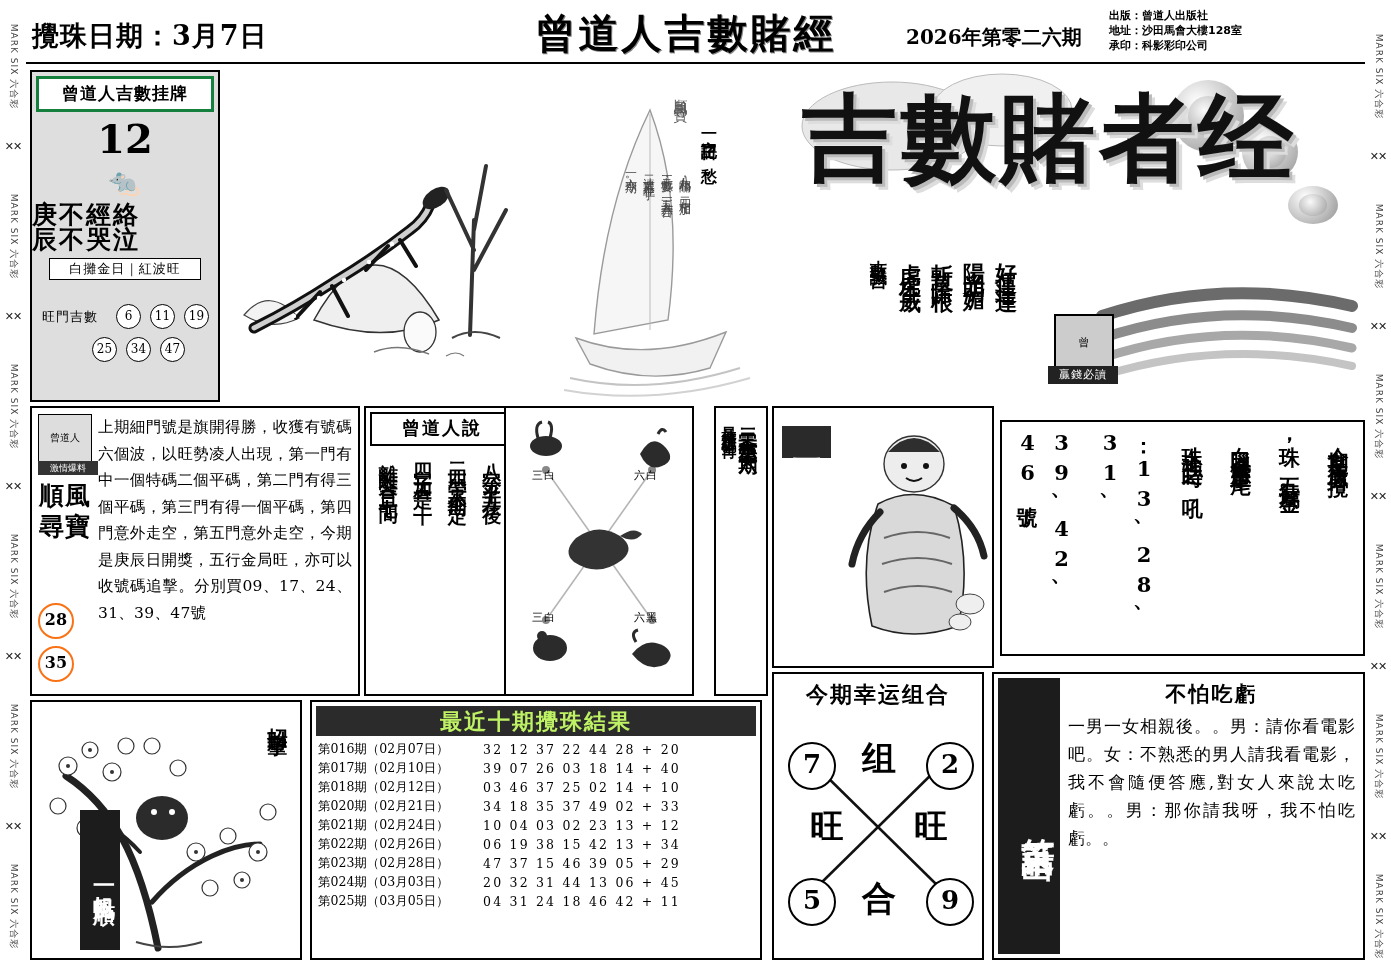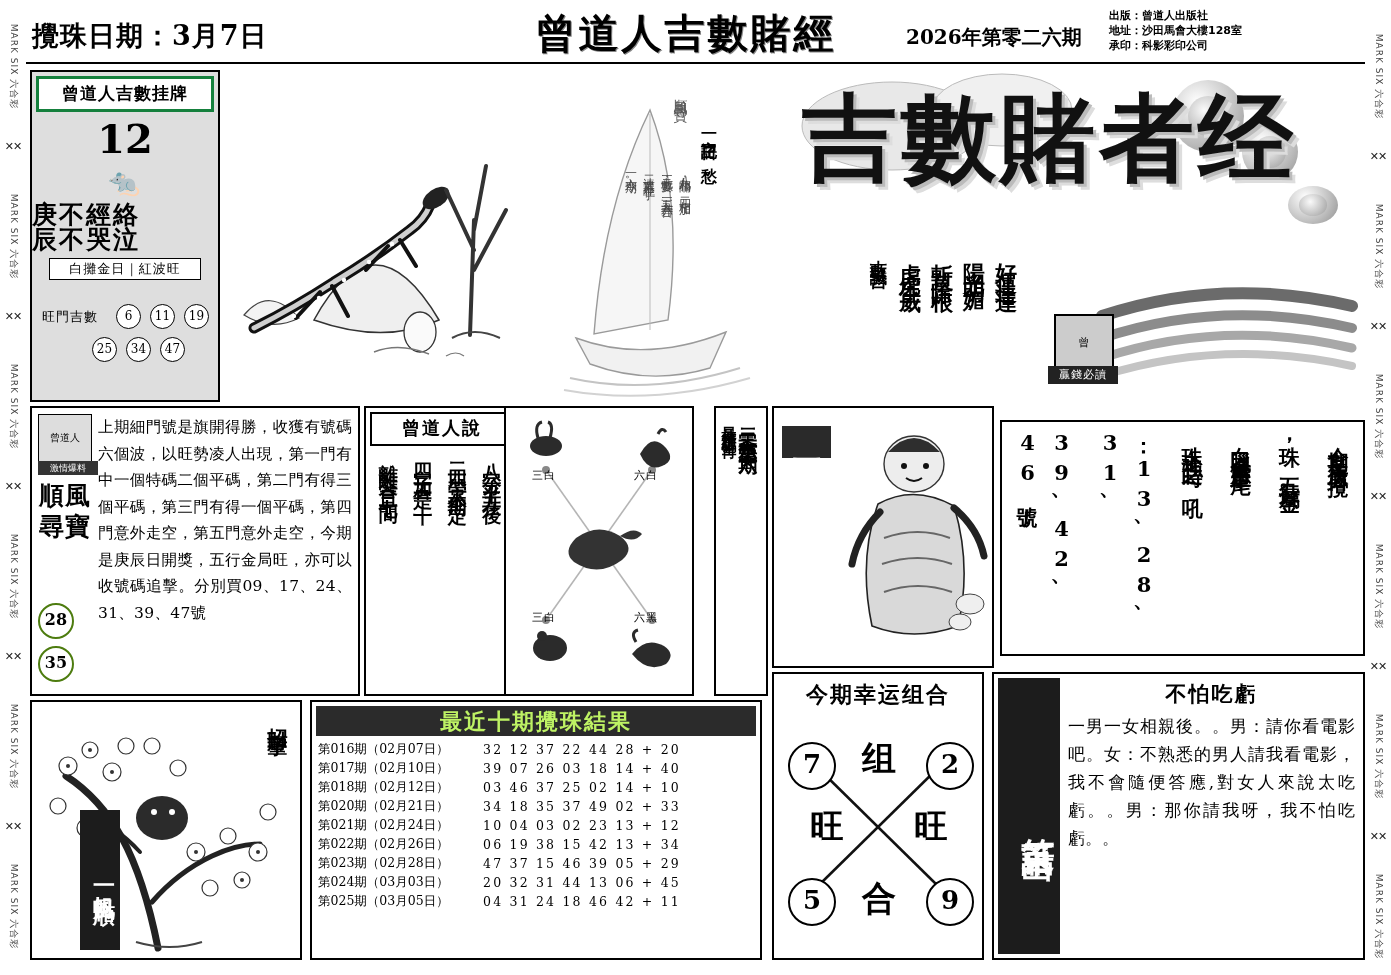--- a/index.html
+++ b/index.html
@@ -135,21 +135,21 @@
     font-family:"DejaVu Serif","Liberation Serif",serif;
     font-size:25px;font-weight:bold;line-height:31px;text-align:center;letter-spacing:1px;
   }
   #comment .cm-body{
     position:absolute;left:66px;top:6px;right:6px;
     font-family:"DejaVu Serif","Liberation Serif",serif;
     font-size:15.5px;line-height:26.5px;text-align:justify;letter-spacing:0.3px;
   }
   #comment .cm-circles{position:absolute;left:6px;bottom:12px;}
   .circnum{
-    width:32px;height:32px;border-radius:50%;border:2px solid #4d7c0f;background:#fff;
+    width:32px;height:32px;border-radius:50%;border:2px solid #f97316;background:#fff;
     font-size:16px;text-align:center;line-height:30px;margin-top:7px;
     font-family:"DejaVu Serif",serif;font-weight:bold;
   }
 
   
   #says{left:364px;top:406px;width:152px;height:290px;}
   #says .sv-title{
     position:absolute;left:4px;top:4px;width:140px;height:30px;border:2px solid #000;
     font-family:"DejaVu Serif","Liberation Serif",serif;
     font-size:18px;font-weight:bold;text-align:center;line-height:27px;letter-spacing:2px;

